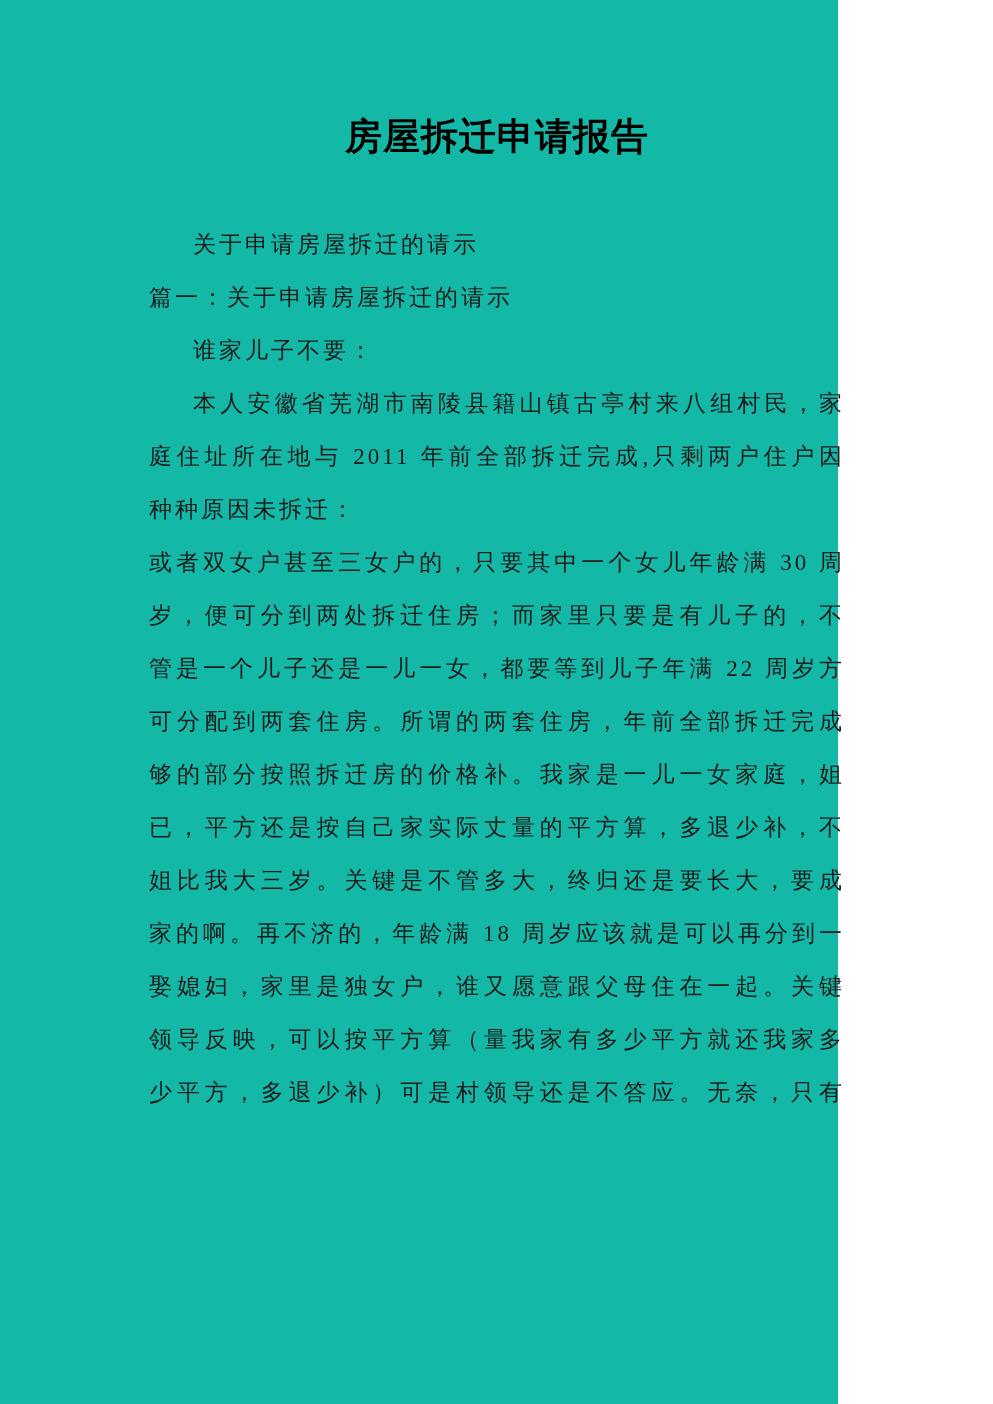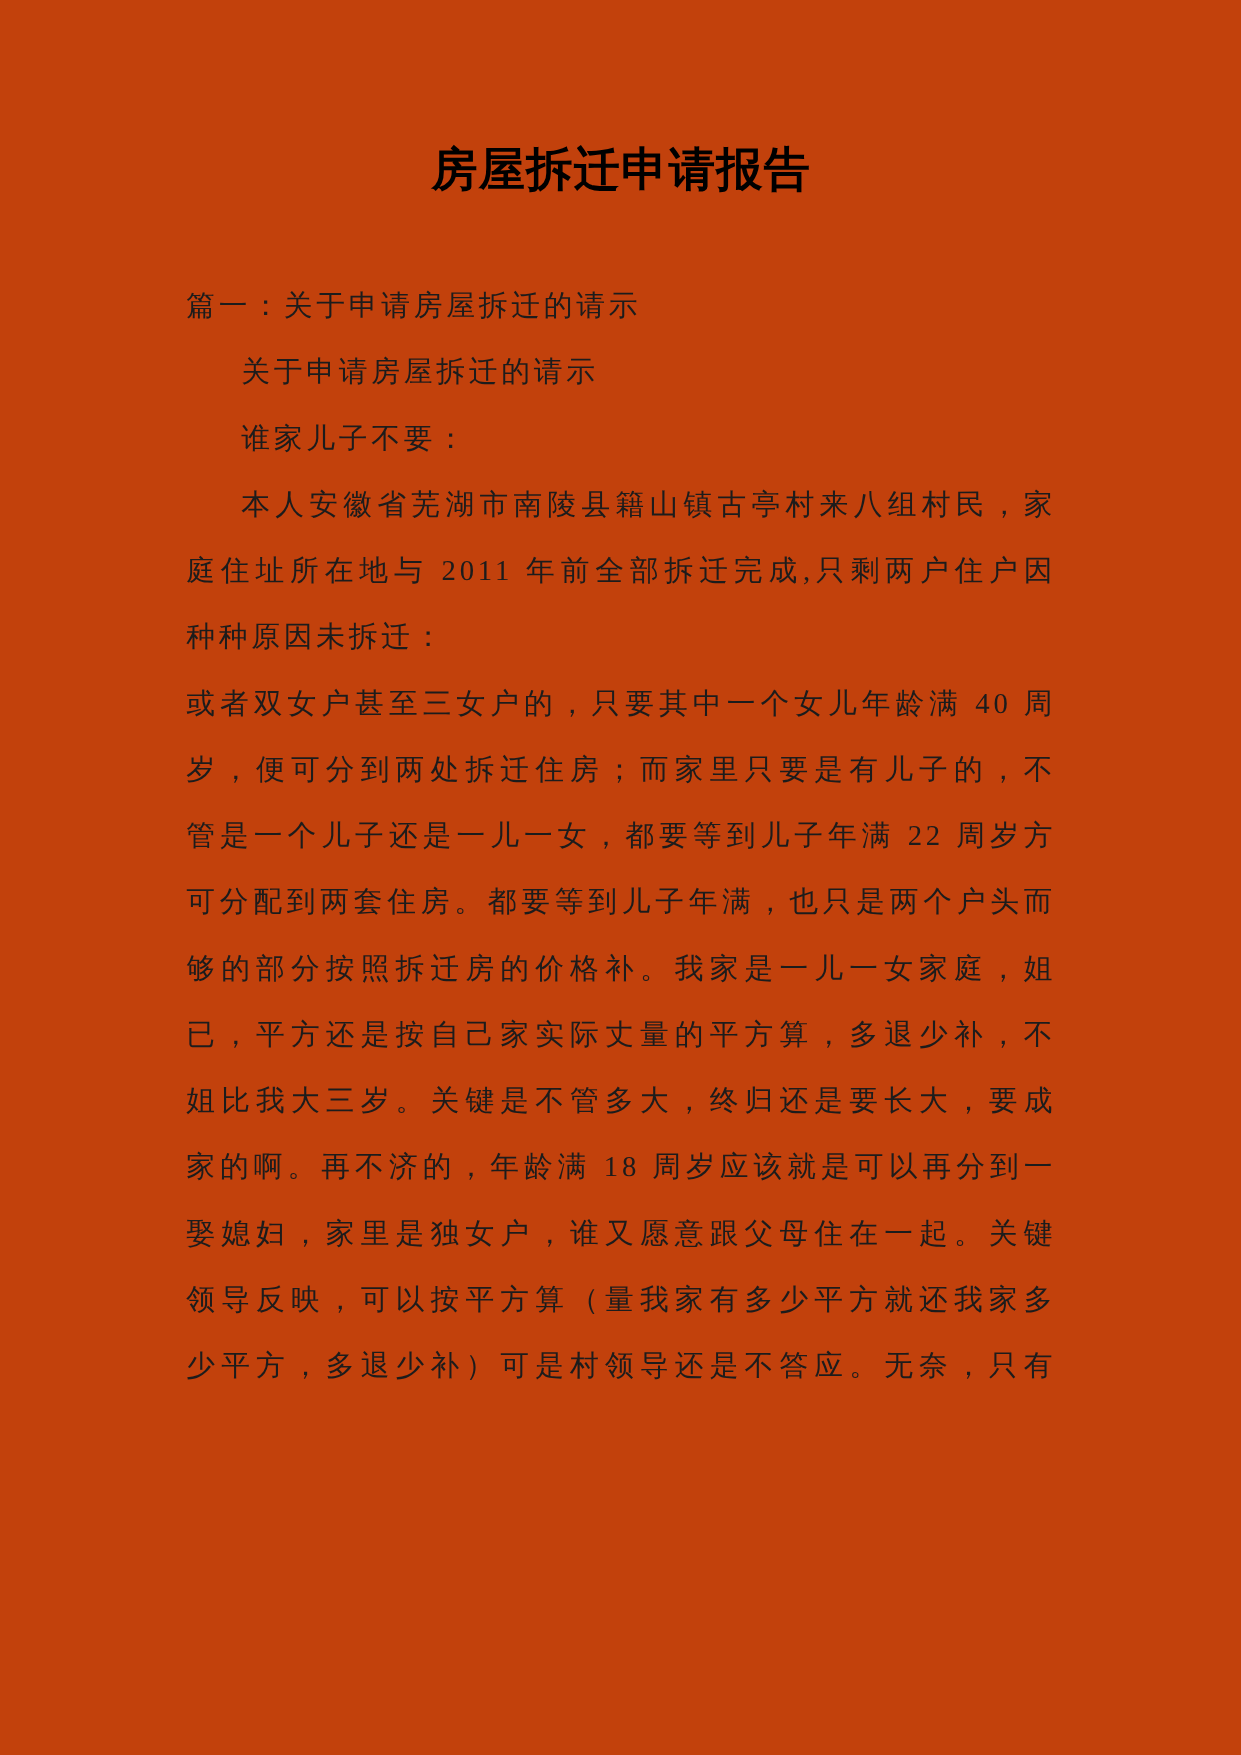--- a/index.html
+++ b/index.html
@@ -9,23 +9,23 @@
   }
   body {
     width: 993px;
     height: 1404px;
     overflow: hidden;
     font-family: "Liberation Serif", "DejaVu Serif", serif;
     color: #1c1c1c;
   }
   .doc-page {
     position: relative;
-    width: 993px;
+    width: 838px;
     height: 1404px;
-    background: #c2410c;
+    background: #14b8a6;
   }
   .doc-title {
     position: absolute;
     top: 112px;
     left: 149px;
     width: 696px;
     text-align: center;
     font-size: 37px;
     line-height: 50px;
     font-weight: bold;
@@ -58,40 +58,40 @@
   }
 </style>
 </head>
 <body>
 
 <div class="doc-page">
   <div class="doc-title">房屋拆迁申请报告</div>
 
   <div class="doc-body">
 
+      <div class="line indent">关于申请房屋拆迁的请示</div>
+
       <div class="line">篇一：关于申请房屋拆迁的请示</div>
-
-      <div class="line indent">关于申请房屋拆迁的请示</div>
 
       <div class="line indent">谁家儿子不要：</div>
 
       <div class="line indent fill">本人安徽省芜湖市南陵县籍山镇古亭村来八组村民，家</div>
 
       <div class="line fill">庭住址所在地与 2011 年前全部拆迁完成,只剩两户住户因</div>
 
       <div class="line">种种原因未拆迁：</div>
 
 
-      <div class="line fill">或者双女户甚至三女户的，只要其中一个女儿年龄满 40 周</div>
+      <div class="line fill">或者双女户甚至三女户的，只要其中一个女儿年龄满 30 周</div>
 
       <div class="line fill">岁，便可分到两处拆迁住房；而家里只要是有儿子的，不</div>
 
       <div class="line fill">管是一个儿子还是一儿一女，都要等到儿子年满 22 周岁方</div>
 
-      <div class="line fill">可分配到两套住房。都要等到儿子年满，也只是两个户头而</div>
+      <div class="line fill">可分配到两套住房。所谓的两套住房，年前全部拆迁完成</div>
 
       <div class="line fill">够的部分按照拆迁房的价格补。我家是一儿一女家庭，姐</div>
 
       <div class="line fill">已，平方还是按自己家实际丈量的平方算，多退少补，不</div>
 
       <div class="line fill">姐比我大三岁。关键是不管多大，终归还是要长大，要成</div>
 
       <div class="line fill">家的啊。再不济的，年龄满 18 周岁应该就是可以再分到一</div>
 
 

